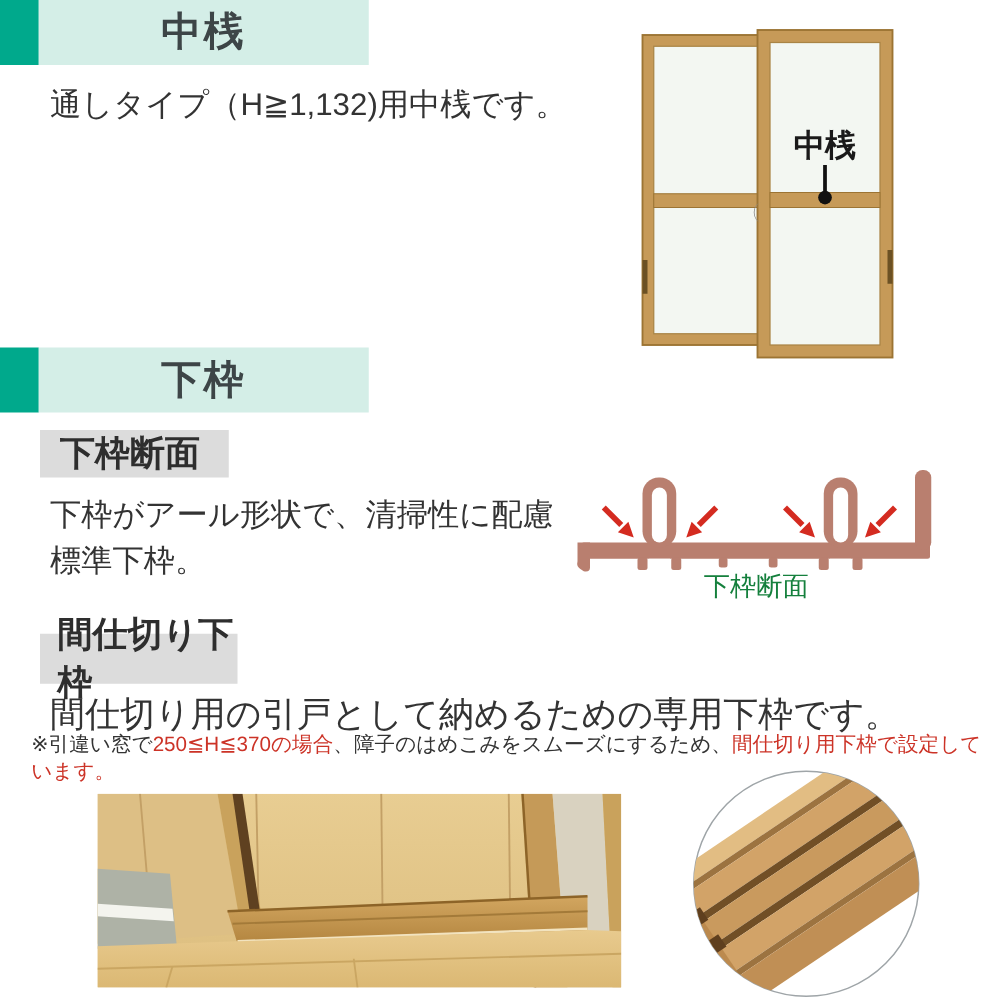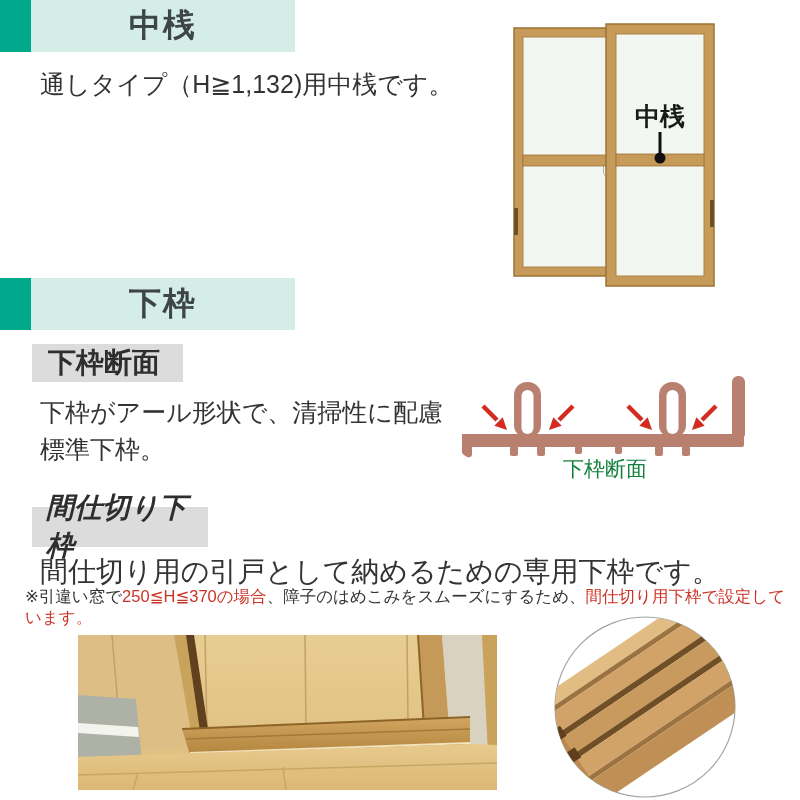--- a/index.html
+++ b/index.html
@@ -114,21 +114,21 @@
     <line x1="118" y1="44" x2="104" y2="58"></line>
     <polygon points="94,68 106.7,63.7 98.3,55.3" stroke="none"></polygon>
     <line x1="173" y1="44" x2="187" y2="58"></line>
     <polygon points="197,68 192.7,55.3 184.3,63.7" stroke="none"></polygon>
     <line x1="261" y1="44" x2="247" y2="58"></line>
     <polygon points="237,68 249.7,63.7 241.3,55.3" stroke="none"></polygon>
   </g>
 </svg>
 <div class="abs caption" style="left:455px;top:455px;width:300px;">下枠断面</div>
 
-<div class="abs sublabel" style="left:32px;top:507px;width:176px;height:40px;padding-left:14px;box-sizing:border-box;font-size:28px;font-style:italic;">
+<div class="abs sublabel" style="left:32px;top:507px;width:158px;height:40px;padding-left:14px;box-sizing:border-box;font-size:28px;">
   <span>間仕切り下枠</span>
 </div>
 
 <div class="abs" style="left:40px;top:553px;font-size:28px;white-space:nowrap;">間仕切り用の引戸として納めるための専用下枠です。</div>
 
 <div class="abs note" style="left:25px;top:586px;">
   <div>
     <span>※引違い窓で</span><span class="red">250≦H≦370の場合</span><span>、障子のはめこみをスムーズにするため、</span><span class="red">間仕切り用下枠で設定して</span>
   </div>
   <div style="margin-left:0;">

